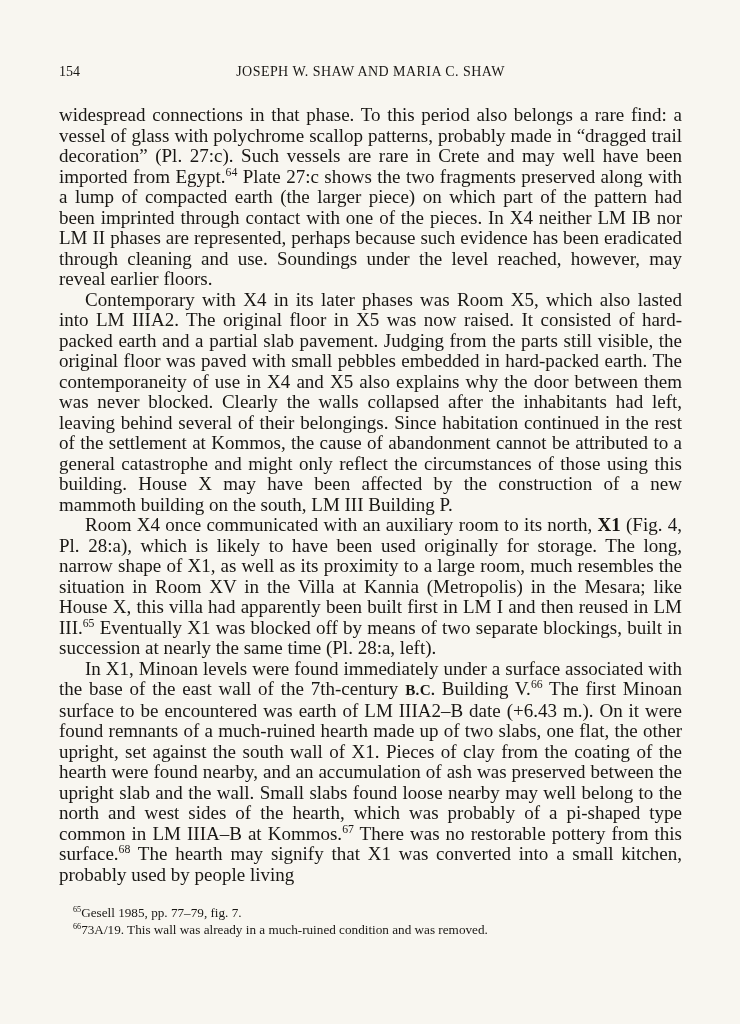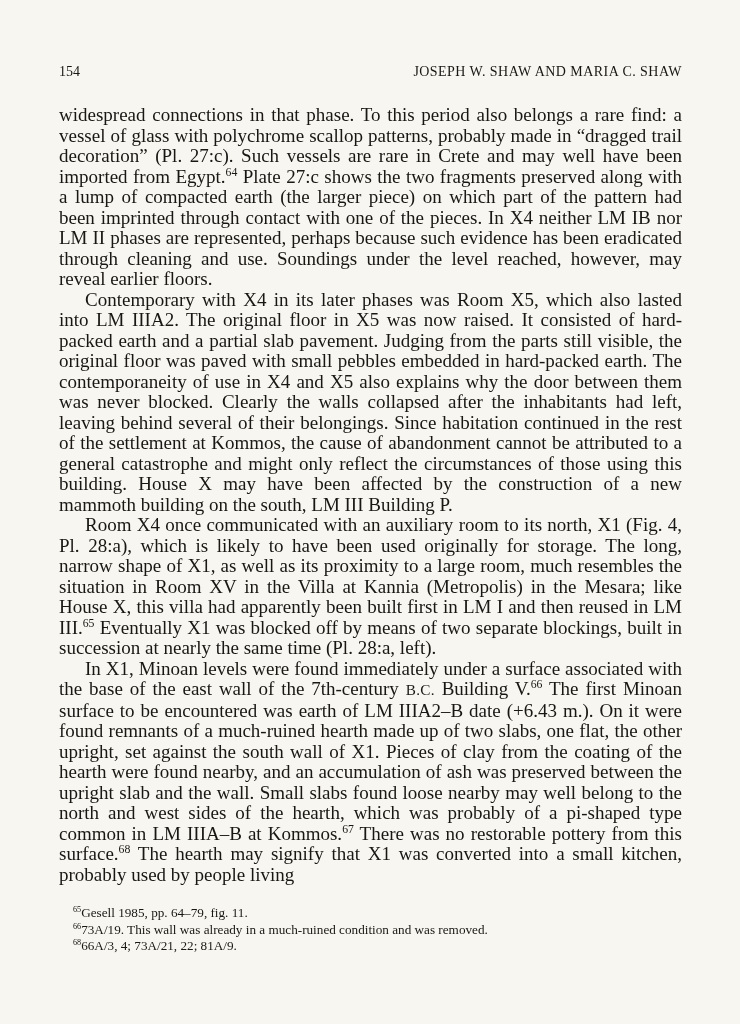--- a/index.html
+++ b/index.html
@@ -24,21 +24,21 @@
     height: 20px;
     font-size: 14px;
     margin-bottom: 21px;
   }
   .page-num {
     position: absolute;
     left: 0;
     top: 0;
   }
   .running-head {
-    text-align: right;
+    text-align: center;
     letter-spacing: 0.45px;
   }
   .body-text p {
     margin: 0;
     text-align: justify;
     font-size: 19px;
     line-height: 20.5px;
   }
   .body-text p.indent {
     text-indent: 26px;
@@ -51,40 +51,39 @@
   .footnotes {
     margin-top: 20px;
     font-size: 13.2px;
     line-height: 16.6px;
   }
   .footnotes p {
     margin: 0;
     text-align: justify;
     text-indent: 14px;
   }
-  .b { font-weight: normal; }
+  .b { font-weight: bold; }
   .i { font-style: italic; }
-  .sc { font-size: 0.8em; letter-spacing: 0.3px; }
+  .sc { font-size: 0.8em; letter-spacing: 0.3px; font-weight: bold; }
 </style>
 </head>
 <body>
 
 <div class="page">
 
   <div class="header">
     <span class="page-num">154</span>
     <div class="running-head">JOSEPH W. SHAW AND MARIA C. SHAW</div>
   </div>
 
   <div class="body-text">
       <p><span>widespread connections in that phase. To this period also belongs a rare find: a vessel of glass with polychrome scallop patterns, probably made in “dragged trail decoration” (Pl. 27:c). Such vessels are rare in Crete and may well have been imported from Egypt.</span><sup>64</sup><span> Plate 27:c shows the two fragments preserved along with a lump of compacted earth (the larger piece) on which part of the pattern had been imprinted through contact with one of the pieces. In X4 neither LM IB nor LM II phases are represented, perhaps because such evidence has been eradicated through cleaning and use. Soundings under the level reached, however, may reveal earlier floors.</span></p>
       <p class="indent"><span>Contemporary with X4 in its later phases was Room X5, which also lasted into LM IIIA2. The original floor in X5 was now raised. It consisted of hard-packed earth and a partial slab pavement. Judging from the parts still visible, the original floor was paved with small pebbles embedded in hard-packed earth. The contemporaneity of use in X4 and X5 also explains why the door between them was never blocked. Clearly the walls collapsed after the inhabitants had left, leaving behind several of their belongings. Since habitation continued in the rest of the settlement at Kommos, the cause of abandonment cannot be attributed to a general catastrophe and might only reflect the circumstances of those using this building. House X may have been affected by the construction of a new mammoth building on the south, LM III Building P.</span></p>
       <p class="indent"><span>Room X4 once communicated with an auxiliary room to its north, </span><span class="b">X1</span><span> (Fig. 4, Pl. 28:a), which is likely to have been used originally for storage. The long, narrow shape of X1, as well as its proximity to a large room, much resembles the situation in Room XV in the Villa at Kannia (Metropolis) in the Mesara; like House X, this villa had apparently been built first in LM I and then reused in LM III.</span><sup>65</sup><span> Eventually X1 was blocked off by means of two separate blockings, built in succession at nearly the same time (Pl. 28:a, left).</span></p>
       <p class="indent"><span>In X1, Minoan levels were found immediately under a surface associated with the base of the east wall of the 7th-century </span><span class="sc">B.C.</span><span> Building V.</span><sup>66</sup><span> The first Minoan surface to be encountered was earth of LM IIIA2–B date (+6.43 m.). On it were found remnants of a much-ruined hearth made up of two slabs, one flat, the other upright, set against the south wall of X1. Pieces of clay from the coating of the hearth were found nearby, and an accumulation of ash was preserved between the upright slab and the wall. Small slabs found loose nearby may well belong to the north and west sides of the hearth, which was probably of a pi-shaped type common in LM IIIA–B at Kommos.</span><sup>67</sup><span> There was no restorable pottery from this surface.</span><sup>68</sup><span> The hearth may signify that X1 was converted into a small kitchen, probably used by people living</span></p>
     </div>
 
   <div class="footnotes">
-      <p><sup>65</sup><span>Gesell 1985, pp. 64–79, fig. 11.</span></p>
+      <p><sup>65</sup><span>Gesell 1985, pp. 77–79, fig. 7.</span></p>
       <p><sup>66</sup><span>73A/19. This wall was already in a much-ruined condition and was removed.</span></p>
-      <p><sup>68</sup><span>66A/3, 4; 73A/21, 22; 81A/9.</span></p>
     </div>
 
 </div>
 
 </body></html>

